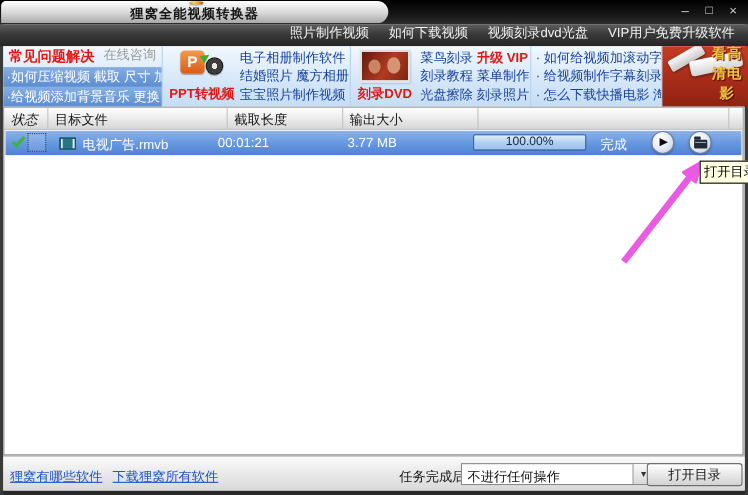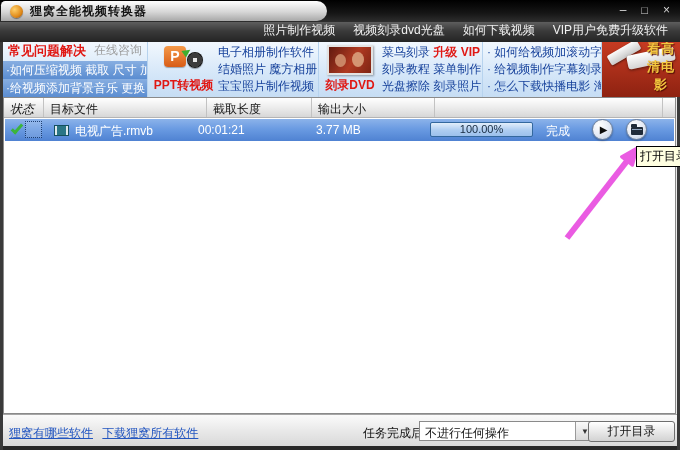--- a/index.html
+++ b/index.html
@@ -3,23 +3,23 @@
 <meta charset="utf-8">
 <style>
   * { margin:0; padding:0; box-sizing:border-box; }
   body { font-family:"Liberation Sans","DejaVu Sans",sans-serif; background:#fff; }
   .window { position:relative; width:680px; height:450px; overflow:hidden; background:#e9e9e9;
     box-shadow: inset 3px 0 0 #3a3a3a, inset -3px 0 0 #3a3a3a, inset 0 -4px 0 #282828; }
 
   
   .titlebar { position:absolute; left:0; top:0; width:680px; height:22px;
     background:linear-gradient(#000, #161616 60%, #2e2e2e); }
-  .title-tab { position:absolute; left:1px; top:1px; width:326px; height:20px;
+  .title-tab { position:absolute; left:1px; top:1px; width:352px; height:20px;
     background:linear-gradient(#fefefe, #d6d6d6 55%, #a8a8a8);
-    border-radius:6px 14px 14px 0; display:flex; align-items:center; }
+    border-radius:6px 14px 14px 0; display:flex; align-items:center;flex-direction:column; }
   .app-icon { width:13px; height:13px; border-radius:50%; margin:0 7px 0 9px;
     background:radial-gradient(circle at 35% 35%, #ffd06a, #e08a1a 60%, #8f4a08);
     box-shadow:0 1px 1px rgba(0,0,0,.4); }
   .title-text { font-size:12px; font-weight:bold; color:#141414; letter-spacing:1px; }
   .win-controls { position:absolute; right:10px; top:3px; display:flex; gap:15px;
     color:#d6d6d6; font-size:12px; line-height:14px; }
   .win-controls span { cursor:default; }
   .ctl-max { font-size:11px; }
 
   
@@ -148,22 +148,22 @@
     </div>
     <div class="win-controls">
       <span class="ctl-min">–</span>
       <span class="ctl-max">□</span>
       <span class="ctl-close">×</span>
     </div>
   </div>
 
   <div class="menubar">
     <span class="mi">照片制作视频</span>
+    <span class="mi">如何下载视频</span>
     <span class="mi">视频刻录dvd光盘</span>
-    <span class="mi">如何下载视频</span>
     <span class="mi">VIP用户免费升级软件</span>
   </div>
 
   <div class="promo">
 
     <div class="col col-faq">
       <div class="faq-head">
         <span class="faq-title">常见问题解决</span>
         <span class="faq-online">在线咨询</span>
       </div>

